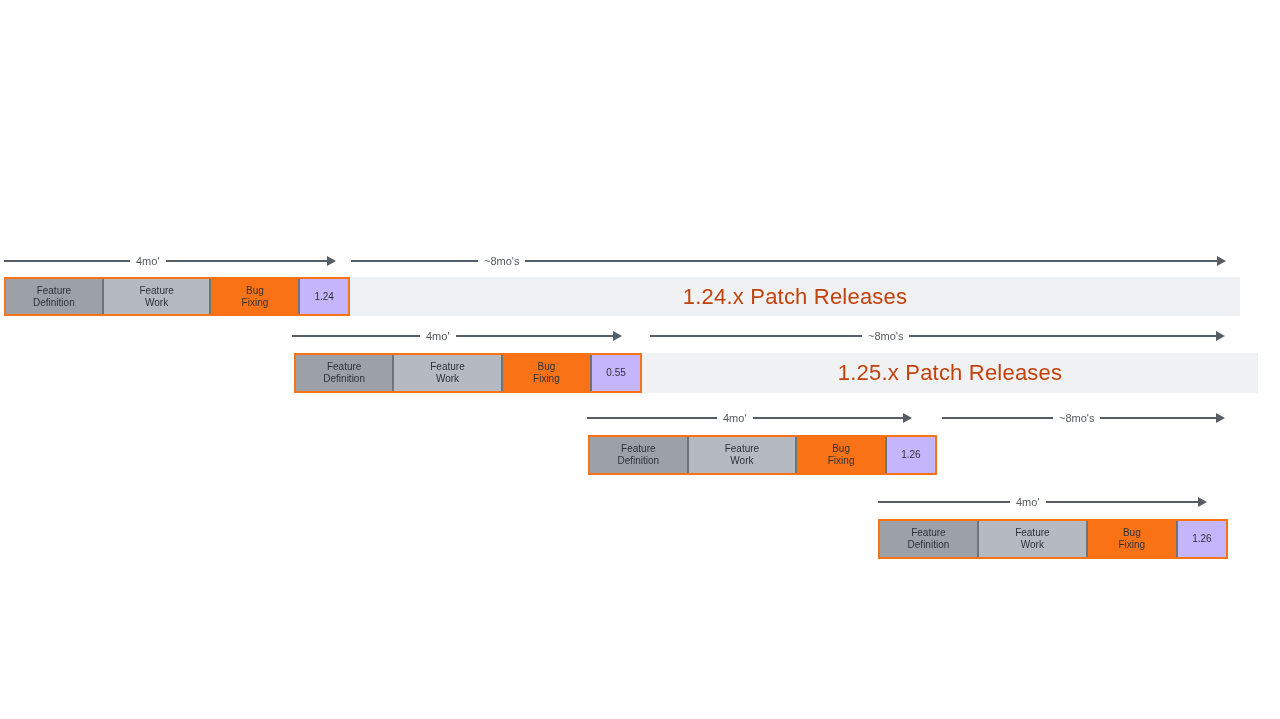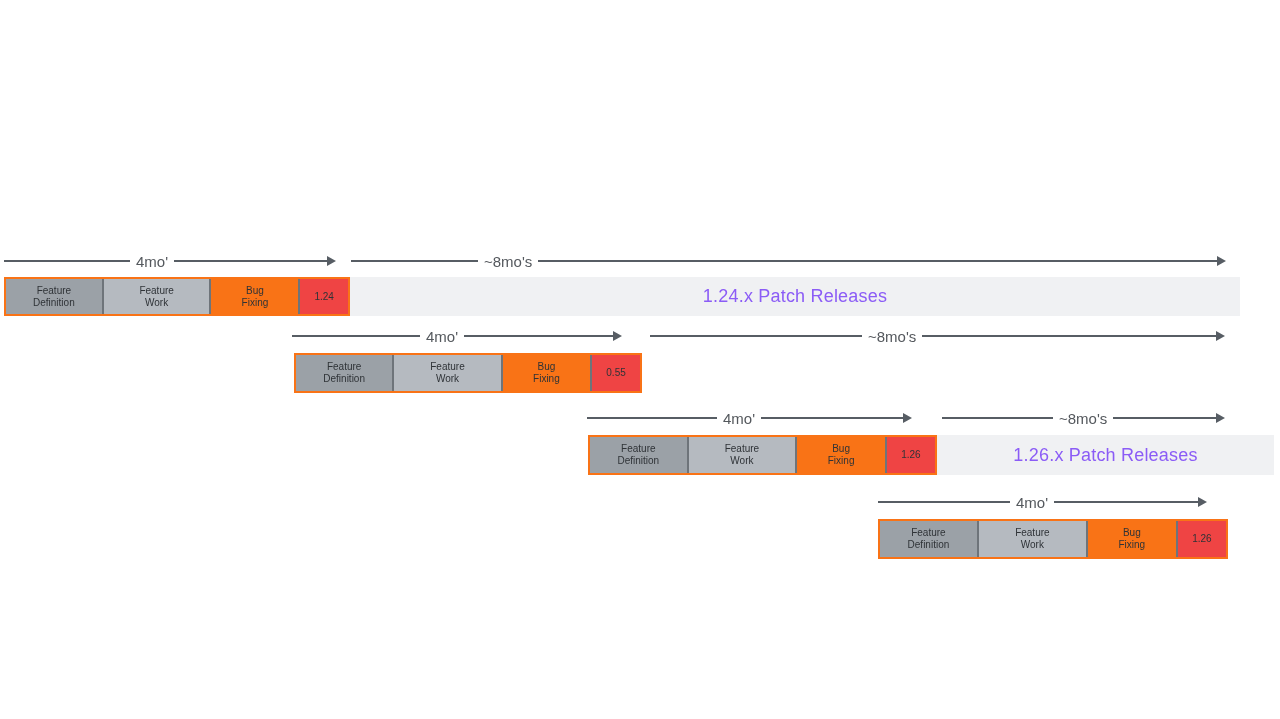--- a/index.html
+++ b/index.html
@@ -9,37 +9,37 @@
   }
 
   
   .arrow{position:absolute;display:flex;align-items:flex-start;}
   .arrow .seg{border-top:2px solid #575d64;margin-top:5px;height:0;}
   .arrow .seg2{position:relative;flex:1;}
   .arrow .seg2::after{
     content:"";position:absolute;right:-2px;top:-6px;width:0;height:0;
     border-left:9px solid #575d64;border-top:5px solid transparent;border-bottom:5px solid transparent;
   }
-  .arrow .lbl{font-size:15px;color:#54585d;line-height:13px;padding:0 6px;white-space:nowrap;}
+  .arrow .lbl{font-size:11px;color:#54585d;line-height:13px;padding:0 6px;white-space:nowrap;}
 
   
   .pbox{position:absolute;display:flex;height:40px;border:2px solid #f97316;box-sizing:border-box;}
   .pbox .cell{
     display:flex;flex-direction:column;justify-content:center;align-items:center;
     text-align:center;font-size:10px;line-height:12px;color:#2f3337;box-sizing:border-box;
   }
   .pbox .cell + .cell{border-left:2px solid #6e747a;}
   .c-fd{width:28%;background:#9ba1a7;}
   .c-fw{width:31.5%;background:#b5bac0;}
   .c-bf{width:26%;background:#f97316;}
-  .c-ver{width:14.5%;background:#ef4444;font-size:10px;}
+  .c-ver{width:14.5%;background:#c4b5fd;font-size:10px;}
 
   
   .bar{position:absolute;background:#f0f1f3;display:flex;align-items:center;justify-content:center;}
-  .bar .bartext{font-size:18px;color:#8b5cf6;letter-spacing:0.2px;}
+  .bar .bartext{font-size:22px;color:#c2410c;letter-spacing:0.2px;}
 
   
   .r1-dev{left:4px;top:255px;width:330px;}   .r1-dev .seg1{width:126px;}
   .r1-patch{left:351px;top:255px;width:873px;} .r1-patch .seg1{width:127px;}
   .r1-box{left:4px;top:277px;width:346px;height:39px;}
   .r1-bar{left:350px;top:277px;width:890px;height:39px;}
 
   
   .r2-dev{left:292px;top:330px;width:328px;}  .r2-dev .seg1{width:128px;}
   .r2-patch{left:650px;top:330px;width:573px;} .r2-patch .seg1{width:212px;}
@@ -112,20 +112,23 @@
       <span>Work</span>
     </div>
     <div class="cell c-bf">
       <span>Bug</span>
       <span>Fixing</span>
     </div>
     <div class="cell c-ver">
       <span>0.55</span>
     </div>
   </div>
+  <div class="bar r2-bar">
+    <span class="bartext">1.25.x Patch Releases</span>
+  </div>
 
   <div class="arrow r3-dev">
     <div class="seg seg1"></div>
     <div class="lbl">4mo'</div>
     <div class="seg seg2"></div>
   </div>
   <div class="arrow r3-patch">
     <div class="seg seg1"></div>
     <div class="lbl">~8mo's</div>
     <div class="seg seg2"></div>
@@ -140,23 +143,20 @@
       <span>Work</span>
     </div>
     <div class="cell c-bf">
       <span>Bug</span>
       <span>Fixing</span>
     </div>
     <div class="cell c-ver">
       <span>1.26</span>
     </div>
   </div>
-  <div class="bar r3-bar">
-    <span class="bartext">1.26.x Patch Releases</span>
-  </div>
 
   <div class="arrow r4-dev">
     <div class="seg seg1"></div>
     <div class="lbl">4mo'</div>
     <div class="seg seg2"></div>
   </div>
   <div class="pbox r4-box">
     <div class="cell c-fd">
       <span>Feature</span>
       <span>Definition</span>

